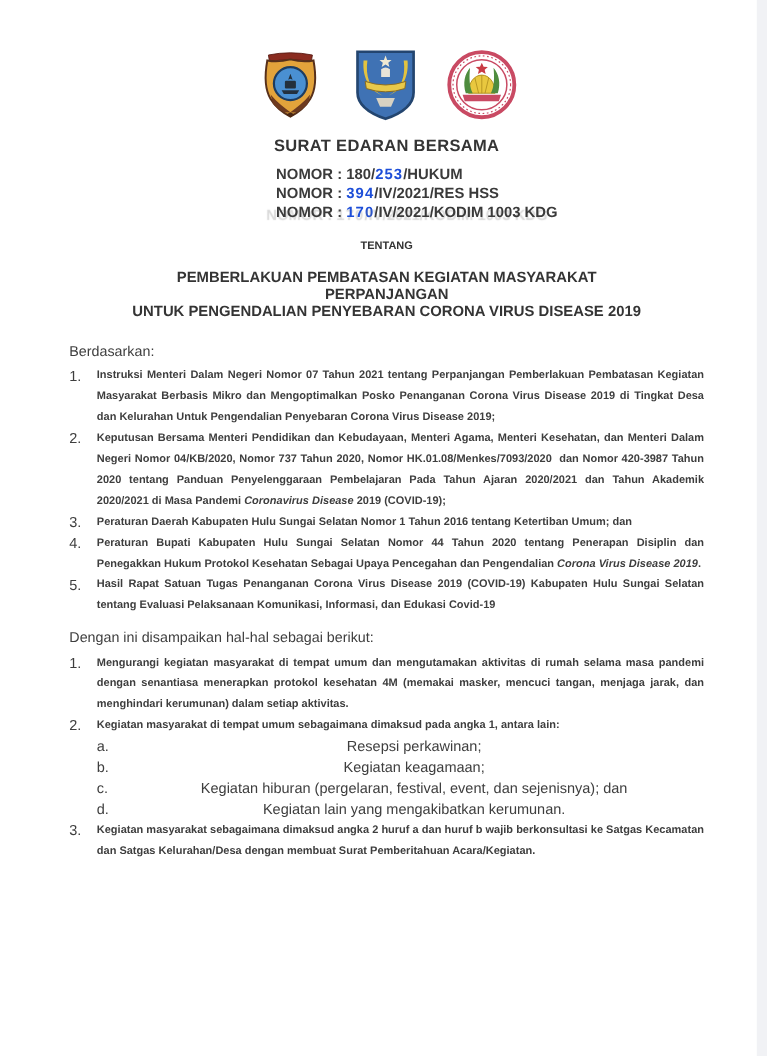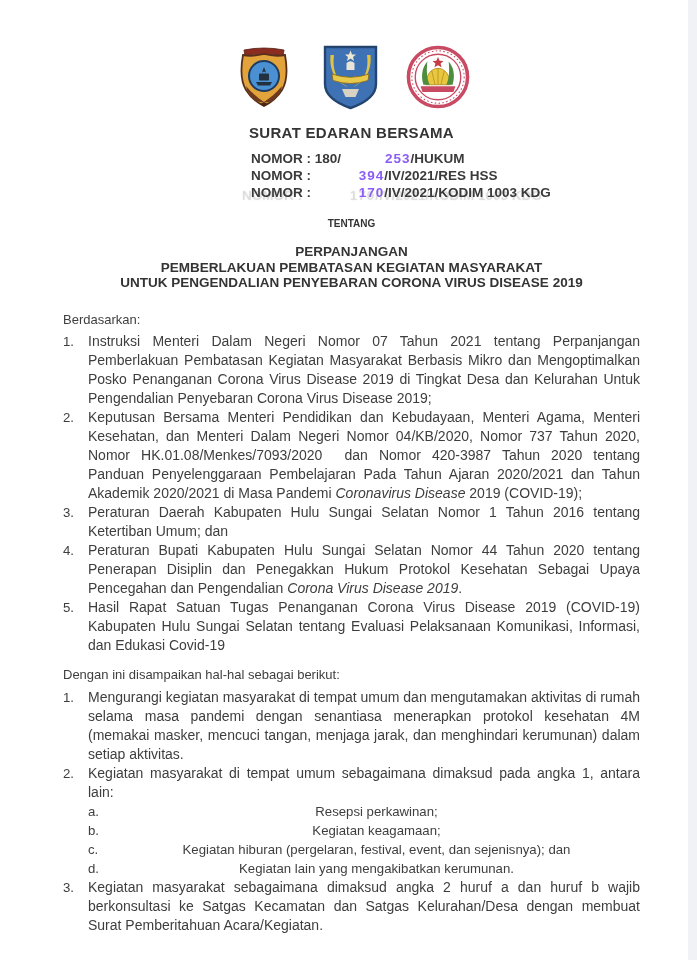--- a/index.html
+++ b/index.html
@@ -45,23 +45,22 @@
     width: fit-content;
   }
   .nomor-line {
     font-size: 13.5px;
     font-weight: bold;
     line-height: 17px;
     color: #3a3a3a;
     white-space: nowrap;
   }
   .nomor-line .light {
-    color: #8b5cf6;
+    color: #1d4ed8;
     letter-spacing: 1px;
-    padding-left: 44px;
   }
   .nomor-line.ghost {
     text-shadow: -9px 3px 1px rgba(130,130,130,0.30);
   }
   
   .tentang {
     margin-top: 17px;
     text-align: center;
     font-size: 10px;
     font-weight: bold;
@@ -86,23 +85,24 @@
   .num-list { margin-top: 3px; }
   .num-list.provisions { margin-top: 4px; }
   .list-row { display: flex; }
   .list-row .num {
     flex: 0 0 25px;
     font-size: 13.2px;
     line-height: 19px;
   }
   .list-row .txt {
     flex: 1;
-    font-size: 14px;
+    font-size: 10px;
     line-height: 19px;
     text-align: justify;
+    font-weight: bold;
   }
   .list-row .txt .it { font-style: italic; }
   .sub-row { display: flex; margin-left: 25px; }
   .sub-row .num {
     flex: 0 0 25px;
     font-size: 13.2px;
     line-height: 19px;
   }
   .sub-row .txt {
     flex: 1;
@@ -157,22 +157,22 @@
 
   <div class="nomor-block">
       <div class="nomor-line"><span>NOMOR : 180/</span><span class="light">253</span><span>/HUKUM</span></div>
       <div class="nomor-line"><span>NOMOR : </span><span class="light">394</span><span>/IV/2021/RES HSS</span></div>
       <div class="nomor-line ghost"><span>NOMOR : </span><span class="light">170</span><span>/IV/2021/KODIM 1003 KDG</span></div>
     </div>
 
   <div class="tentang">TENTANG</div>
 
   <div class="subject">
+      <div><span>PEMBERLAKUAN PEMBATASAN KEGIATAN MASYARAKAT</span></div>
       <div><span>PERPANJANGAN</span></div>
-      <div><span>PEMBERLAKUAN PEMBATASAN KEGIATAN MASYARAKAT</span></div>
       <div><span>UNTUK PENGENDALIAN PENYEBARAN </span><span class="it">CORONA VIRUS DISEASE</span><span> 2019</span></div>
     </div>
 
   <div class="section-label berdasarkan">Berdasarkan:</div>
 
   <div class="num-list legal-basis">
       <div class="list-row">
         <div class="num">1.</div>
         <div class="txt"><span>Instruksi Menteri Dalam Negeri Nomor 07 Tahun 2021 tentang Perpanjangan Pemberlakuan Pembatasan Kegiatan Masyarakat Berbasis Mikro dan Mengoptimalkan Posko Penanganan Corona Virus Disease 2019 di Tingkat Desa dan Kelurahan Untuk Pengendalian Penyebaran Corona Virus Disease 2019;</span></div>
       </div>

